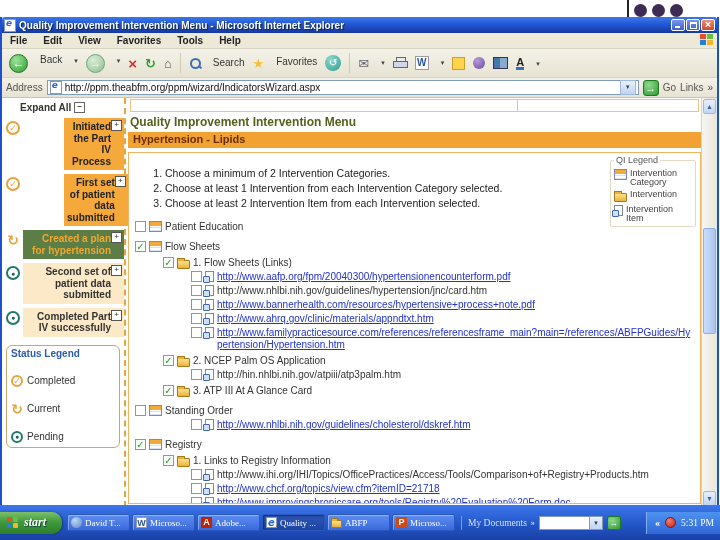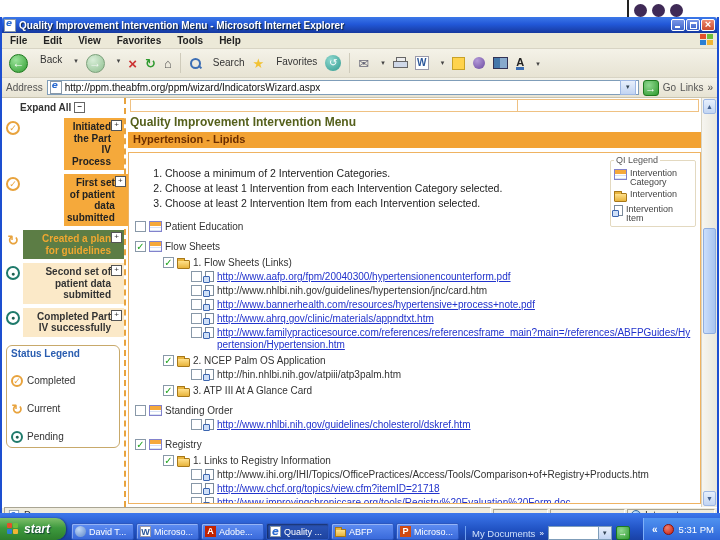--- a/index.html
+++ b/index.html
@@ -163,22 +163,22 @@
            height:16px;padding:0 3px;box-sizing:border-box;}
   .sb-pane{height:12px;border:1px solid;border-color:#A9A593 #fff #fff #A9A593;box-sizing:border-box;}
   .sb-pane.p1{width:55px;}.sb-pane.p2{width:75px;}
   .sb-right{width:88px;height:12px;border:1px solid;border-color:#A9A593 #fff #fff #A9A593;display:flex;
             align-items:center;gap:4px;padding:0 3px;box-sizing:border-box;}
   .pageicon.small{transform:scale(.85);}
   .globe-icon{width:10px;height:10px;border-radius:50%;flex:none;
               background:radial-gradient(circle at 35% 30%,#CFE8FF,#5E9AD8);border:1px solid #3C6EA0;box-sizing:border-box;}
 
   
-  .taskbar{position:absolute;left:0;bottom:0;width:720px;height:27px;
-           background:linear-gradient(#3C77EC,#2153C4 60%,#1941A5);display:flex;align-items:flex-end;}
+  .taskbar{position:absolute;left:0;bottom:0;width:720px;height:35px;
+           background:linear-gradient(#3C77EC,#2153C4 60%,#1941A5);display:flex;align-items:center;font-family:Liberation Serif, serif;}
   .start-btn{height:22px;display:flex;align-items:center;gap:4px;padding:0 16px 0 7px;border-radius:0 10px 10px 0;
              background:linear-gradient(#7FBF6B,#3E9A3E 45%,#2D7E2D);box-shadow:1px 0 2px rgba(0,0,0,.4);
              color:#fff;font-style:italic;font-weight:bold;font-size:12px;text-shadow:1px 1px 1px #143;}
   .flag{width:13px;height:12px;display:grid;grid-template-columns:5px 5px;grid-template-rows:5px 5px;gap:1px;}
   .flag i{display:block;border-radius:1px;}
   .flag i:nth-child(1){background:#E4502A;}.flag i:nth-child(2){background:#6CBF3C;}
   .flag i:nth-child(3){background:#2A7FD4;}.flag i:nth-child(4){background:#F0B534;}
   #tasks{display:flex;align-items:center;gap:2px;margin-left:5px;}
   .task{width:63px;height:17px;background:linear-gradient(#5E8DF2,#3A6ADB);border:1px solid #2B57C0;border-radius:2px;
         box-shadow:inset 1px 1px 0 rgba(255,255,255,.35);color:#fff;font-size:9px;display:flex;align-items:center;
@@ -325,21 +325,21 @@
             <div class="step-row">
               <span class="status-icon completed"></span>
               <div class="step-box orange"><span class="plusbox"></span><span class="step-label">Initiated the Part IV Process</span></div>
             </div>
             <div class="step-row">
               <span class="status-icon completed"></span>
               <div class="step-box orange"><span class="plusbox"></span><span class="step-label">First set of patient data submitted</span></div>
             </div>
             <div class="step-row">
               <span class="status-icon current"></span>
-              <div class="step-box green"><span class="plusbox"></span><span class="step-label">Created a plan for guidelines</span></div>
+              <div class="step-box green"><span class="plusbox"></span><span class="step-label">Created a plan for hypertension</span></div>
             </div>
             <div class="step-row">
               <span class="status-icon pending"></span>
               <div class="step-box cream"><span class="plusbox"></span><span class="step-label">Second set of patient data submitted</span></div>
             </div>
             <div class="step-row">
               <span class="status-icon pending"></span>
               <div class="step-box cream"><span class="plusbox"></span><span class="step-label">Completed Part IV successfully</span></div>
             </div>
           </div>

